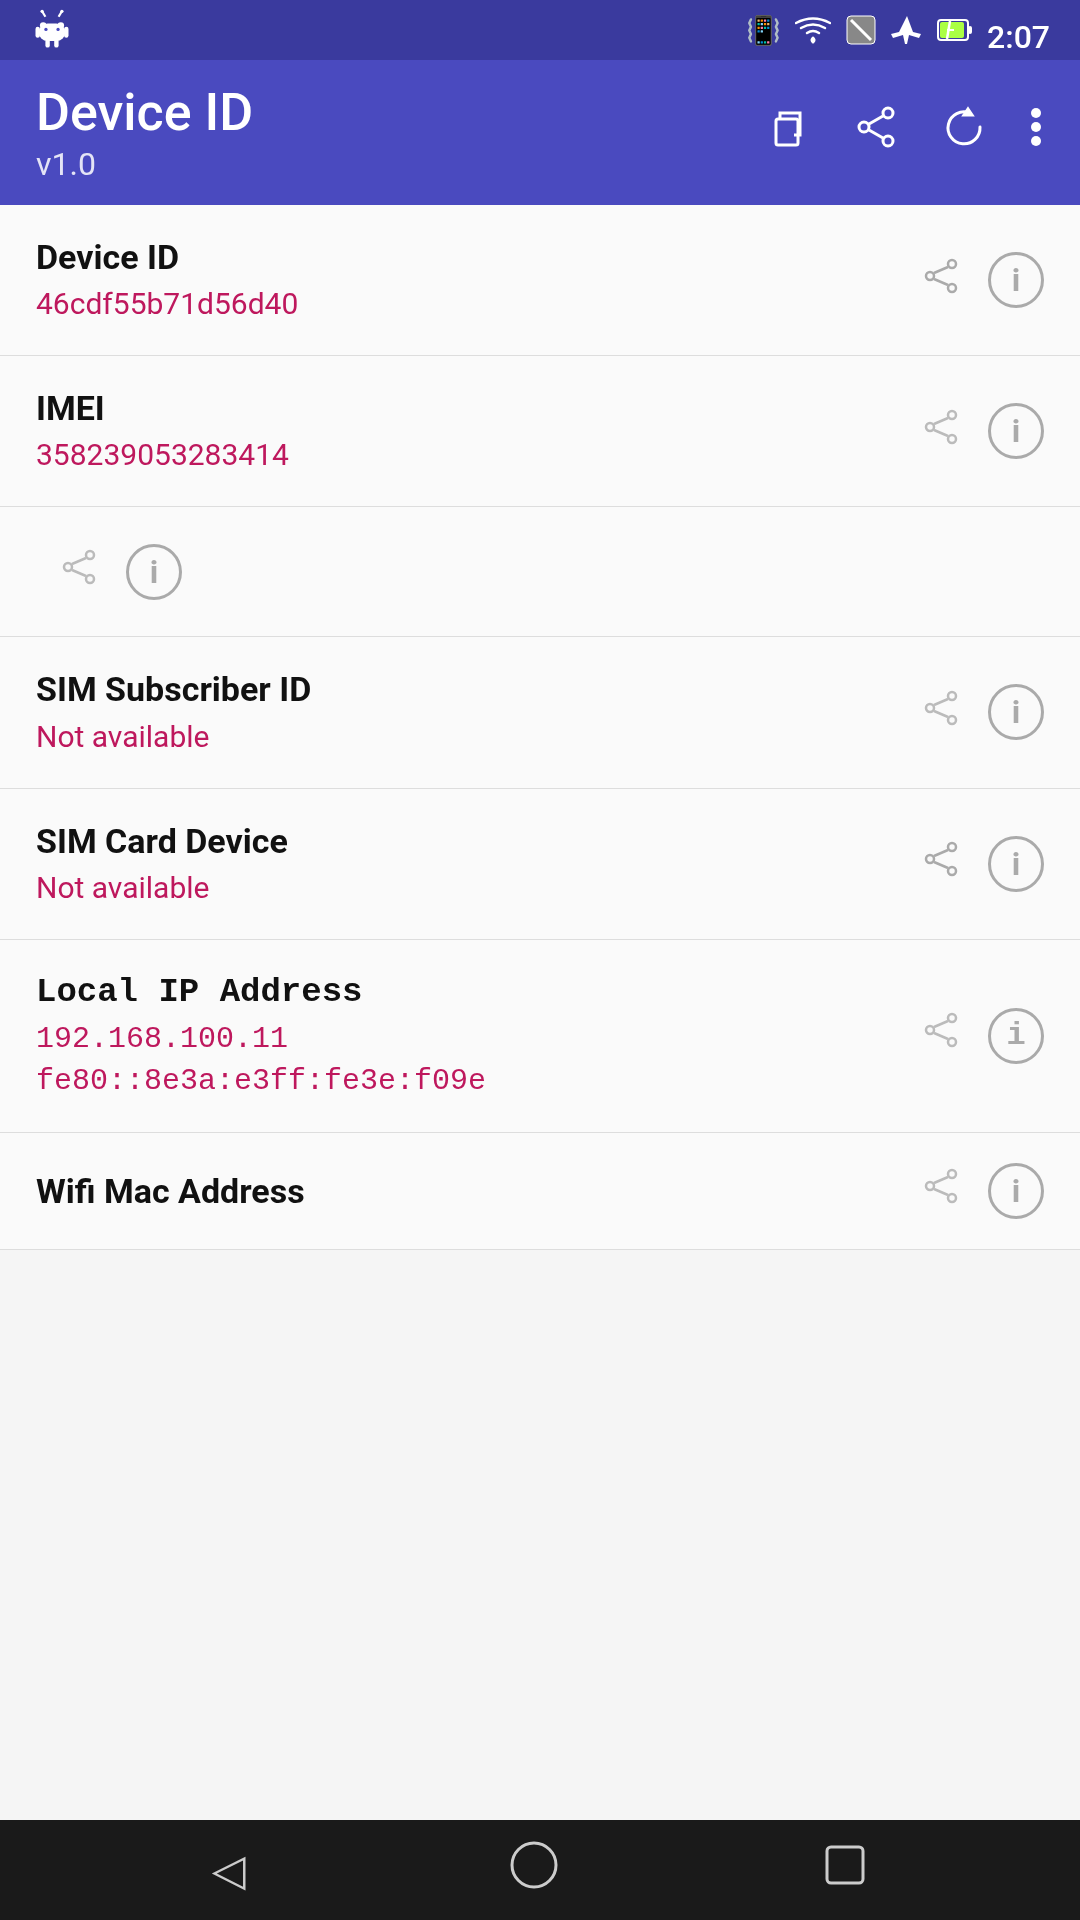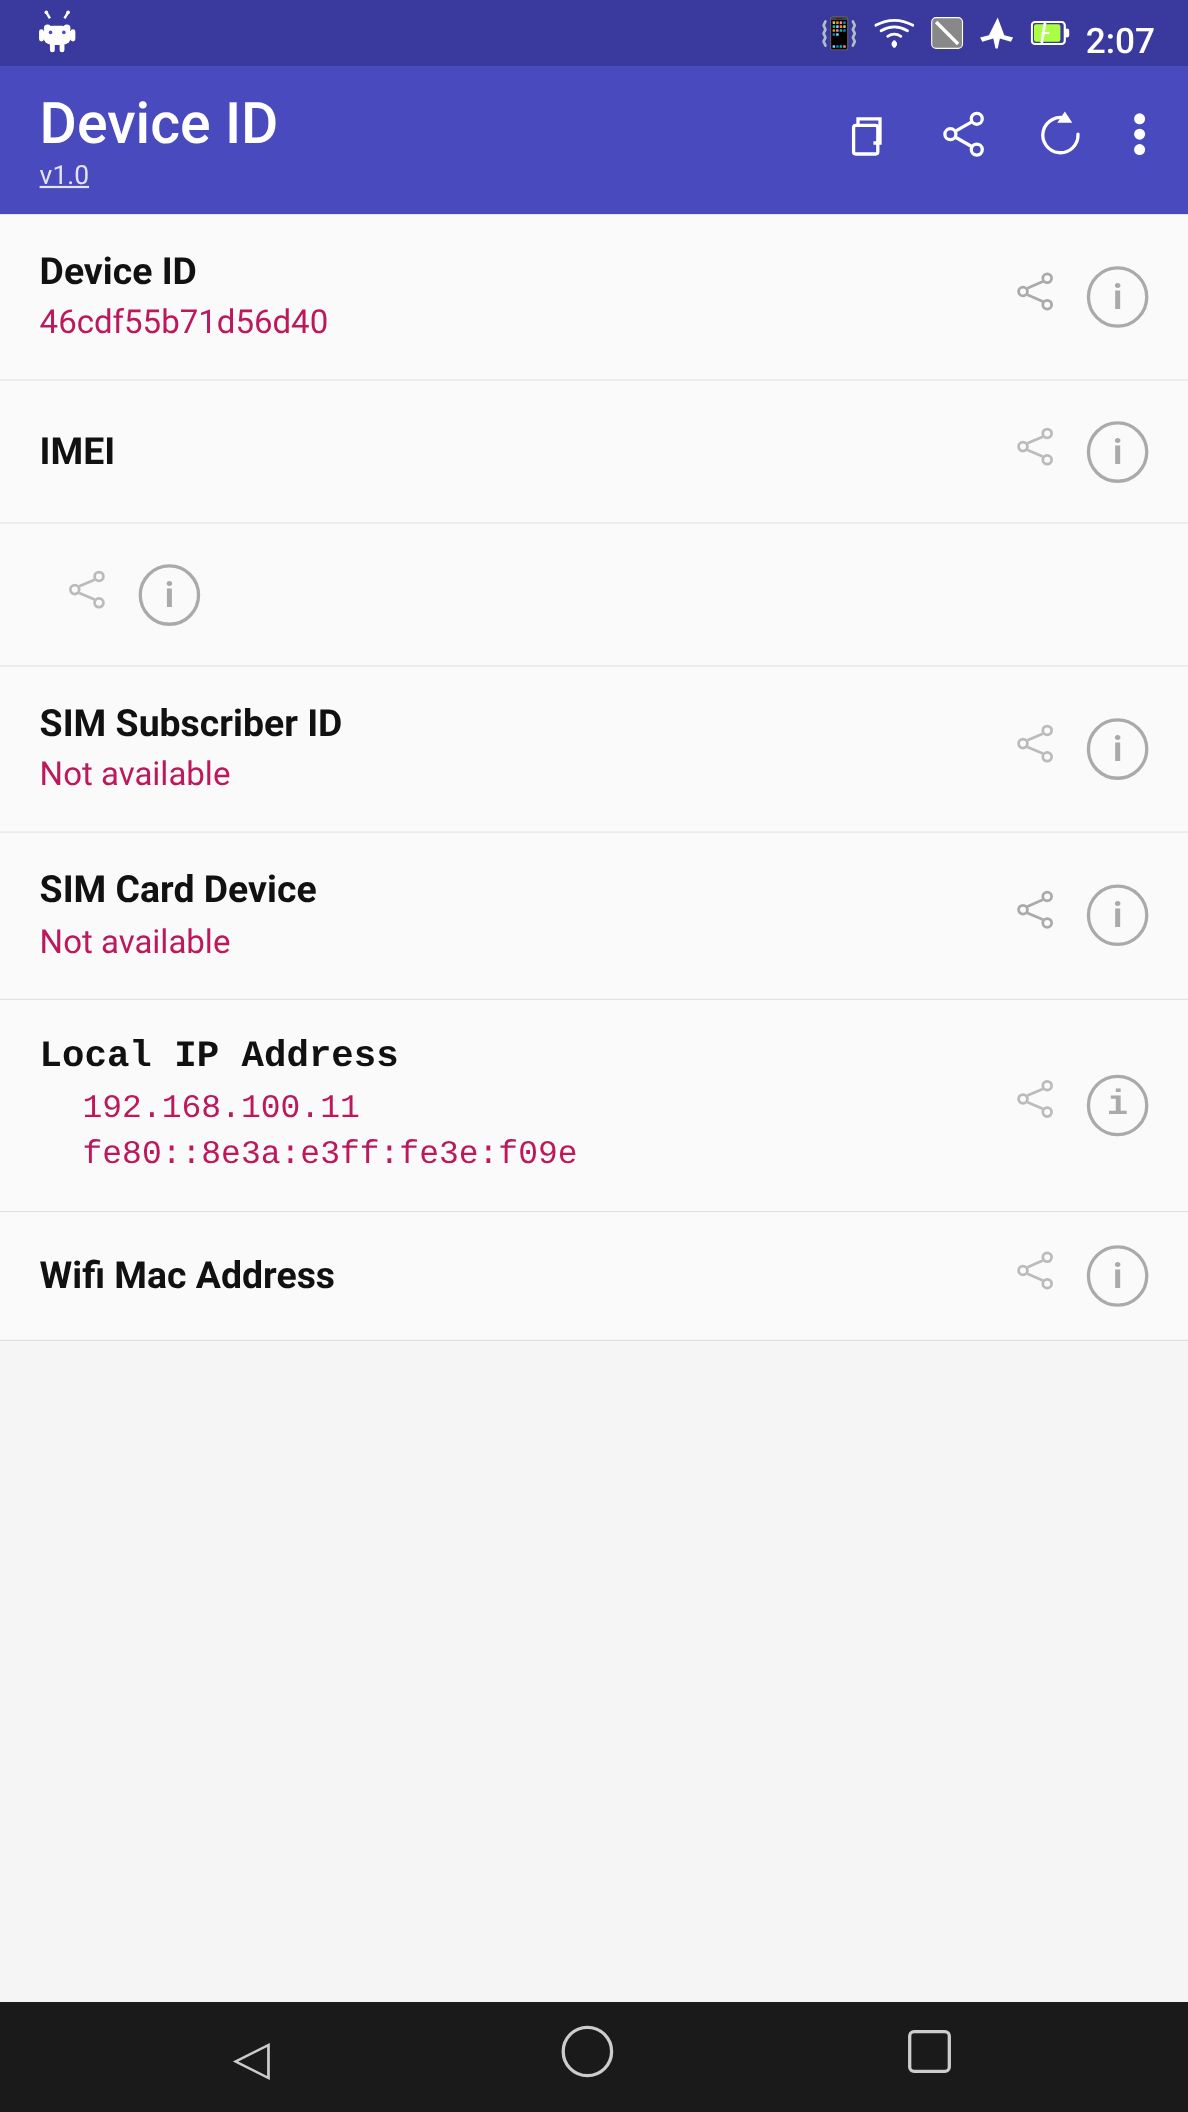--- a/index.html
+++ b/index.html
@@ -57,23 +57,22 @@
       display: flex;
       flex-direction: column;
     }
     .app-bar-title {
       color: white;
       font-size: 52px;
       font-weight: 500;
     }
     .app-bar-subtitle {
       color: rgba(255,255,255,0.85);
-      font-size: 24px;
+      font-size: 32px;
       margin-top: 2px;
-      text-decoration: underline;
     }
     .app-bar-actions {
       display: flex;
       align-items: center;
       gap: 28px;
     }
     .app-bar-icon {
       color: white;
       font-size: 44px;
       cursor: pointer;
@@ -264,20 +263,21 @@
           <line x1="26" y1="28" x2="12" y2="22"></line>
         </svg>
       </span>
       <div class="info-circle">i</div>
     </div>
   </div>
 
   <div class="list-item">
     <div class="list-item-text">
       <div class="list-item-label">IMEI</div>
+      <div class="list-item-value">358239053283414</div>
     </div>
     <div class="list-item-actions">
       <span class="share-icon">
         <svg width="38" height="38" viewBox="0 0 38 38" fill="none" stroke="#bbb" stroke-width="2.5">
           <circle cx="30" cy="7" r="4"></circle>
           <circle cx="30" cy="31" r="4"></circle>
           <circle cx="8" cy="19" r="4"></circle>
           <line x1="26" y1="10" x2="12" y2="16"></line>
           <line x1="26" y1="28" x2="12" y2="22"></line>
         </svg>
@@ -335,21 +335,21 @@
           <line x1="26" y1="28" x2="12" y2="22"></line>
         </svg>
       </span>
       <div class="info-circle">i</div>
     </div>
   </div>
 
   <div class="list-item" style="min-height:160px;font-family:Liberation Mono, monospace;">
     <div class="list-item-text">
       <div class="list-item-label">Local IP Address</div>
-      <div class="list-item-value" style="white-space:pre-line;margin-left:39px;">192.168.100.11
+      <div class="list-item-value" style="white-space:pre-line;">192.168.100.11
 fe80::8e3a:e3ff:fe3e:f09e</div>
     </div>
     <div class="list-item-actions">
       <span class="share-icon">
         <svg width="38" height="38" viewBox="0 0 38 38" fill="none" stroke="#bbb" stroke-width="2.5">
           <circle cx="30" cy="7" r="4"></circle>
           <circle cx="30" cy="31" r="4"></circle>
           <circle cx="8" cy="19" r="4"></circle>
           <line x1="26" y1="10" x2="12" y2="16"></line>
           <line x1="26" y1="28" x2="12" y2="22"></line>

